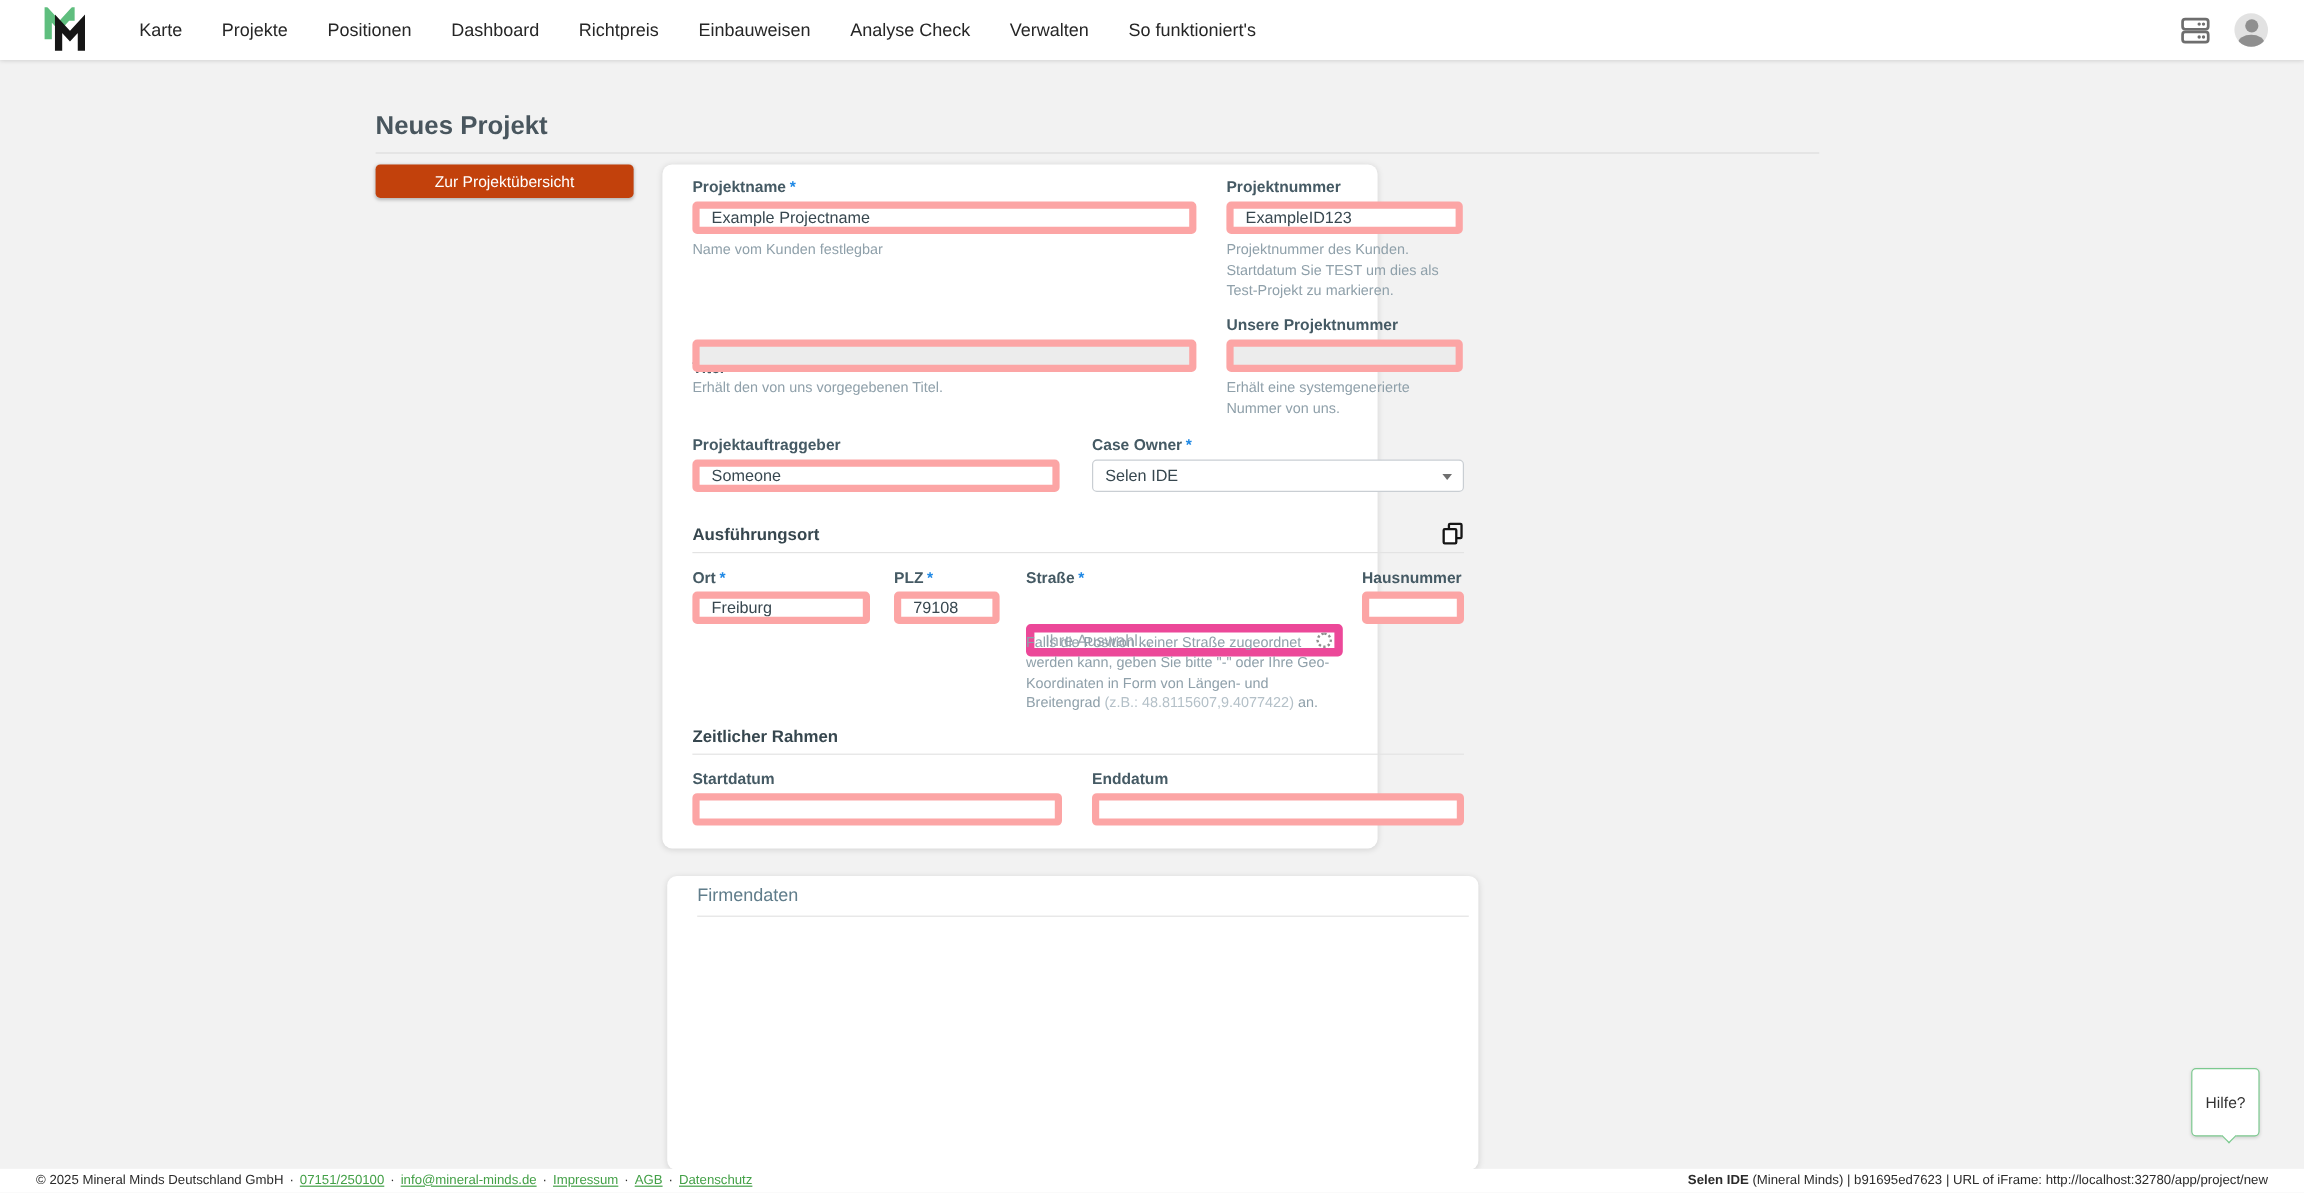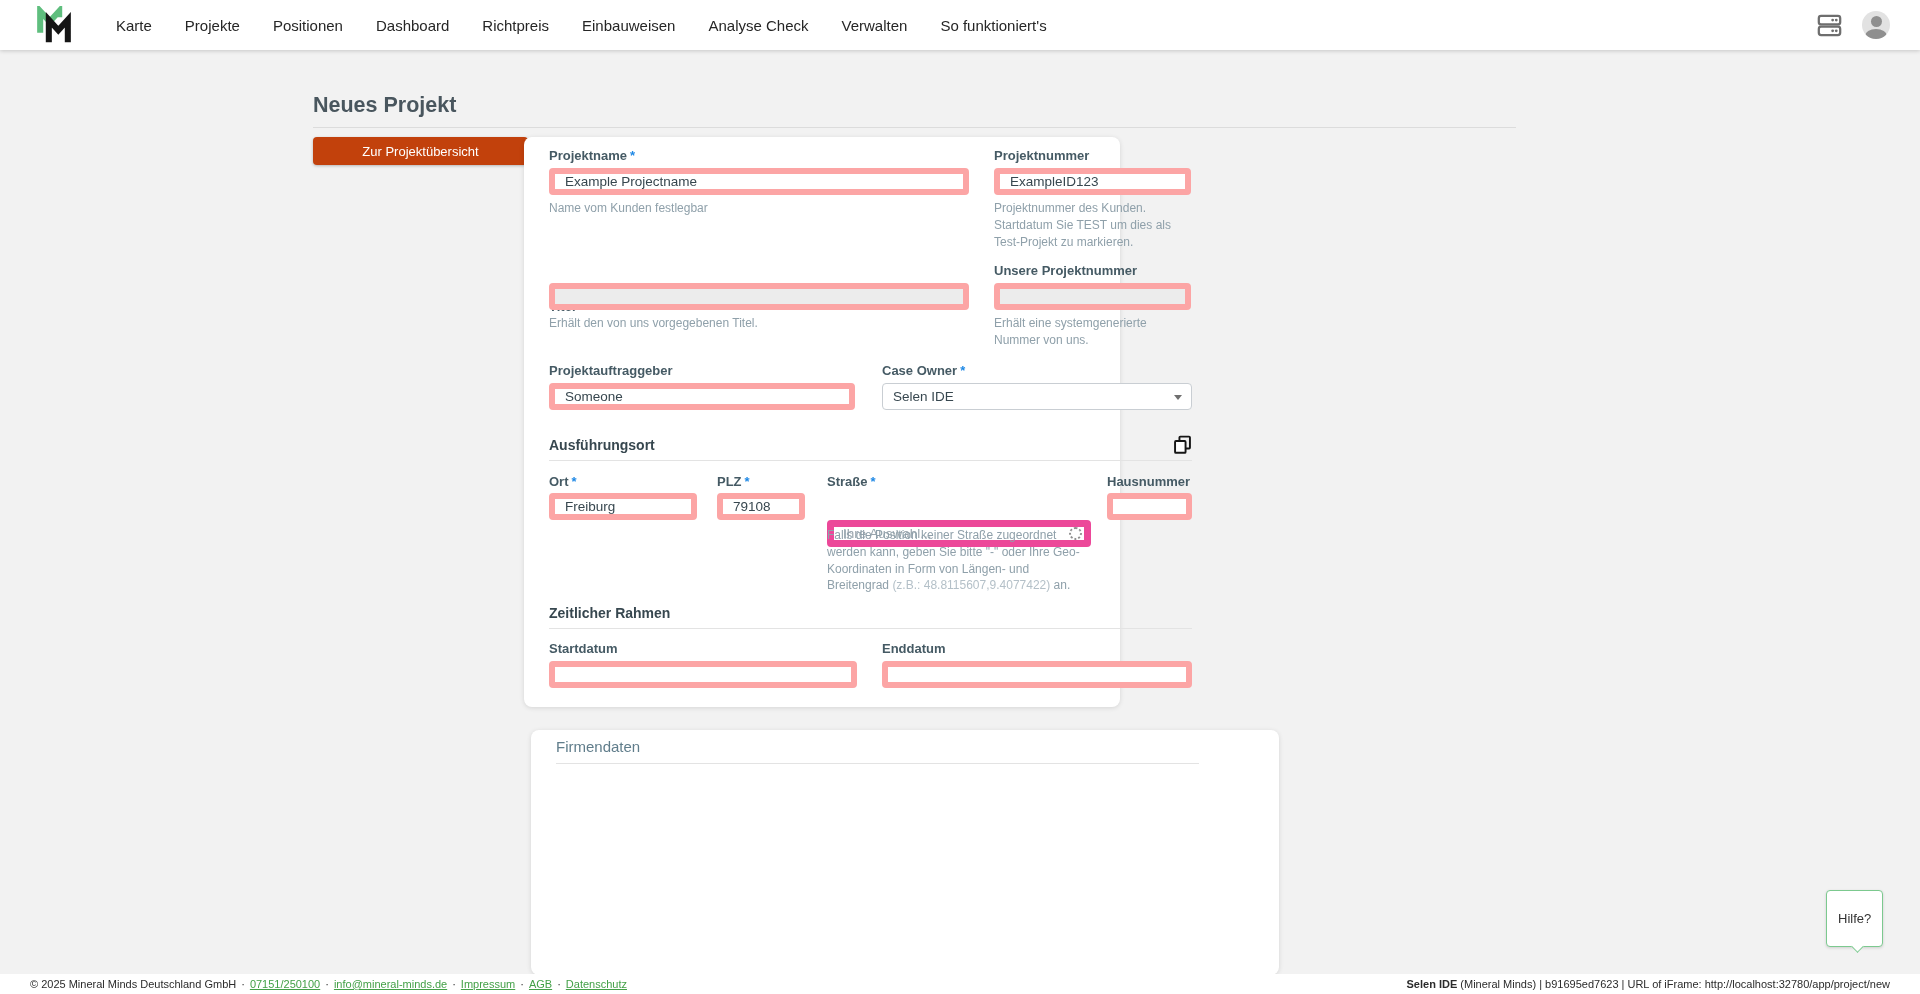--- a/index.html
+++ b/index.html
@@ -22,22 +22,22 @@
   
   .page-title { position:absolute; left:313px; top:93px; font-size:21.5px; font-weight:600; color:#49565e; }
   .title-divider { position:absolute; left:313px; top:127px; width:1203px; height:1px; background:#dcdcdc; }
 
   .back-btn { position:absolute; left:313px; top:137px; width:215px; height:28px; background:#c2410c;
               border:none; border-radius:4px; color:#ffffff; font-size:13px; font-family:inherit;
               cursor:pointer; box-shadow:0 1px 3px rgba(0,0,0,.25); }
 
   
   .card { position:absolute; background:#ffffff; border-radius:8px; box-shadow:0 1px 5px rgba(0,0,0,.12); }
-  .card1 { left:524px; top:137px; width:596px; height:570px; }
-  .card2 { left:531px; top:730px; width:748px; height:245px; }
+  .card1 { left:552px; top:137px; width:596px; height:570px; }
+  .card2 { left:556px; top:730px; width:676px; height:245px; }
 
   .abs { position:absolute; }
   .label { font-size:13px; font-weight:700; color:#455a64; white-space:nowrap; }
   .req { color:#1e88e5; margin-left:3px; }
   .tinput { height:27px; width:100%; border:6px solid #fca5a5; border-radius:4px; background:#fff;
             font-size:13.5px; color:#37474f; padding:0 10px; font-family:inherit; outline:none; }
   .tinput::placeholder { color:#9aa5ad; }
   .tinput.disabled { background:#ececec; }
   .tinput.focused { border:7px solid #ec4899; padding:0 9px; }
   .helper { font-size:12px; color:#8fa0aa; line-height:1.4; }

